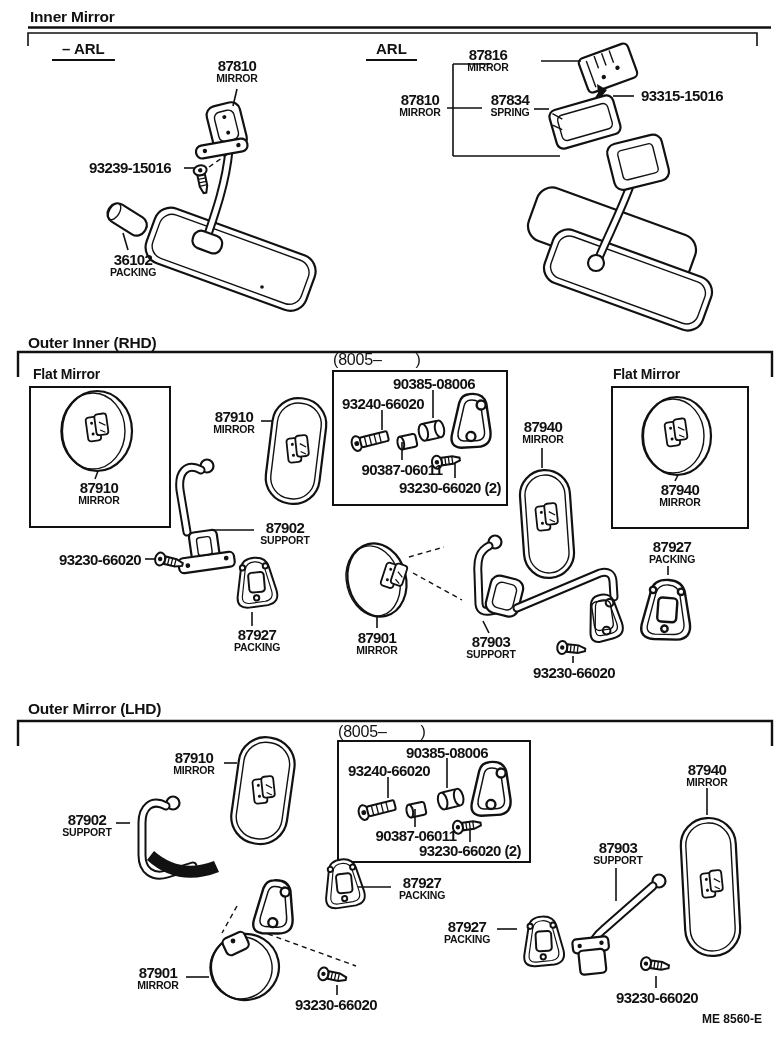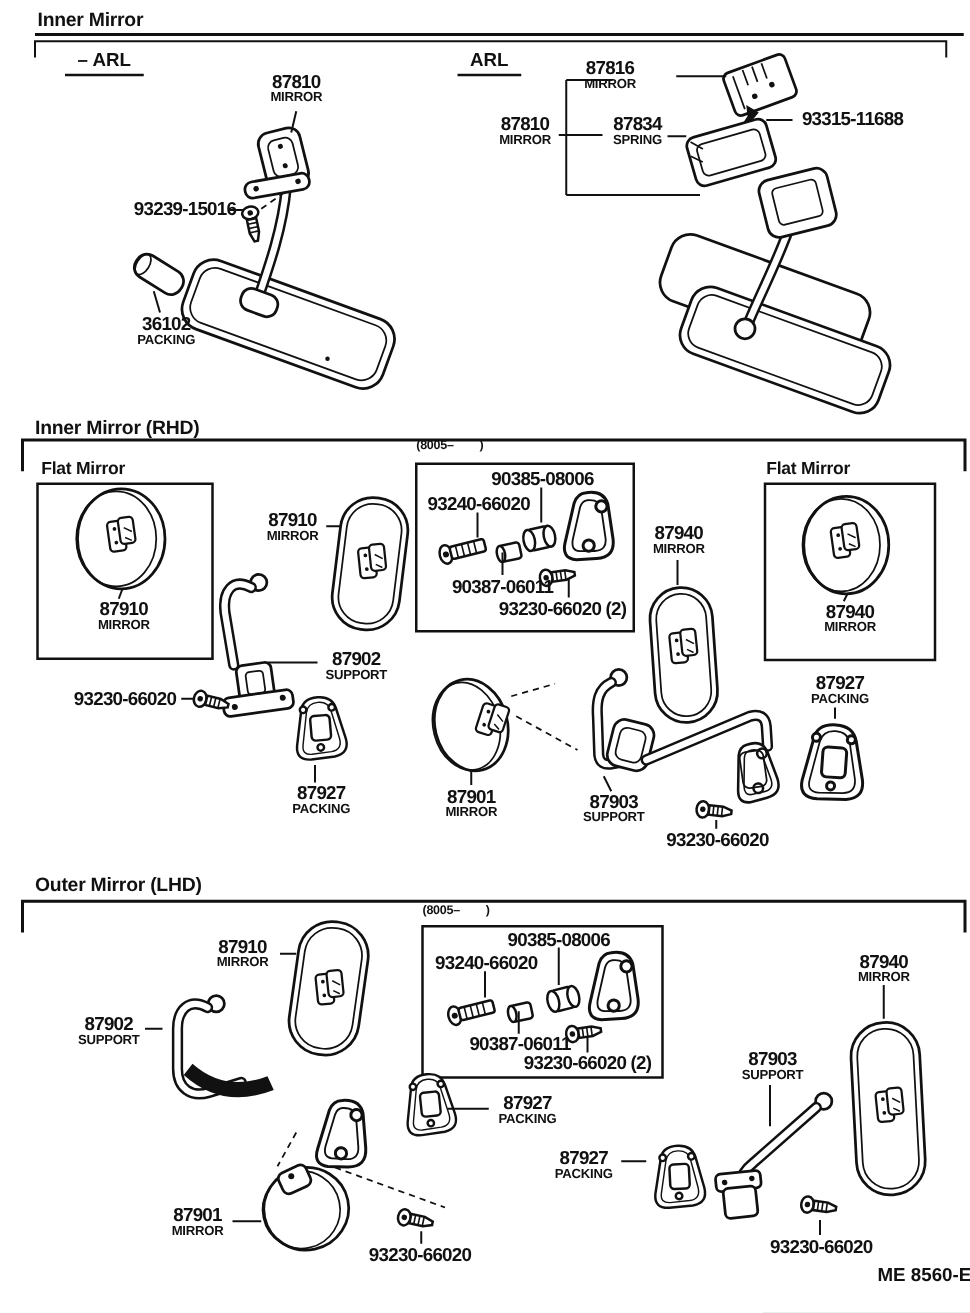--- a/index.html
+++ b/index.html
@@ -14,22 +14,22 @@
   .ln2{fill:none;stroke:#111;stroke-width:2.4}
   .lnd{fill:none;stroke:#111;stroke-width:1.4;stroke-dasharray:5 4}
   .to{fill:none;stroke:#111;stroke-width:9;stroke-linecap:round;stroke-linejoin:round}
   .ti{fill:none;stroke:#fff;stroke-width:5;stroke-linecap:round;stroke-linejoin:round}
   .lbl{position:absolute;font-weight:bold;line-height:1.02;text-align:center;transform:translateX(-50%)}
   .lbl .num{display:block;font-size:15px;letter-spacing:-0.6px;white-space:nowrap}
   .lbl .nm{display:block;font-size:10.5px;letter-spacing:-0.2px;white-space:nowrap}
   .sect-title{position:absolute;font-weight:bold;font-size:15.5px;letter-spacing:-0.2px;white-space:nowrap}
   .variant{position:absolute;font-weight:bold;font-size:15px;border-bottom:2.5px solid #111;padding:0 10px 2px;white-space:nowrap}
   .flatlbl{position:absolute;font-weight:bold;font-size:14px;letter-spacing:-0.2px;white-space:nowrap}
-  .cutin{position:absolute;font-weight:bold;font-size:10px;white-space:pre;letter-spacing:-0.2px}
-  .footer{position:absolute;font-weight:bold;font-size:15px;white-space:nowrap}
+  .cutin{position:absolute;font-weight:normal;font-size:16px;white-space:pre;letter-spacing:-0.2px}
+  .footer{position:absolute;font-weight:bold;font-size:12px;white-space:nowrap}
 </style>
 </head>
 <body>
 
 <div class="canvas">
 
 <svg class="art" width="776" height="1050" viewBox="0 0 776 1050">
   <defs>
     <g id="screwg" fill="#fff" stroke="#111" stroke-width="2">
       <ellipse cx="5" cy="7" rx="5" ry="6.5"></ellipse>
@@ -352,49 +352,49 @@
         </g>
     <path class="ln" d="M337,995 V985"></path>
     <g transform="translate(642,956) rotate(8)">
           <use href="#screwg"></use>
         </g>
     <path class="ln" d="M656,988 V976"></path>
   </g>
 </svg>
 
 <div class="sect-title" style="left:30px;top:8px">Inner Mirror</div>
-<div class="sect-title" style="left:28px;top:334px">Inner Mirror (RHD)</div>
+<div class="sect-title" style="left:28px;top:334px">Outer Inner (RHD)</div>
 <div class="sect-title" style="left:28px;top:700px">Outer Mirror (LHD)</div>
 
 <div class="variant" style="left:52px;top:40px">– ARL</div>
 <div class="variant" style="left:366px;top:40px">ARL</div>
 
 <div class="flatlbl" style="left:33px;top:366px">Flat Mirror</div>
 <div class="flatlbl" style="left:613px;top:366px">Flat Mirror</div>
 
 <div class="cutin" style="left:333px;top:351px">(8005–        )</div>
 <div class="cutin" style="left:338px;top:723px">(8005–        )</div>
 
 <div class="lbl" style="left:237px;top:58px">
   <span class="num">87810</span>
   <span class="nm">MIRROR</span>
     </div>
-<div class="lbl" style="left:148px;top:160px">
+<div class="lbl" style="left:130px;top:160px">
   <span class="num">93239-15016</span>
     </div>
 <div class="lbl" style="left:133px;top:252px">
   <span class="num">36102</span>
   <span class="nm">PACKING</span>
     </div>
 <div class="lbl" style="left:488px;top:47px">
   <span class="num">87816</span>
   <span class="nm">MIRROR</span>
     </div>
 <div class="lbl" style="left:682px;top:88px">
-  <span class="num">93315-11688</span>
+  <span class="num">93315-15016</span>
     </div>
 <div class="lbl" style="left:420px;top:92px">
   <span class="num">87810</span>
   <span class="nm">MIRROR</span>
     </div>
 <div class="lbl" style="left:510px;top:92px">
   <span class="num">87834</span>
   <span class="nm">SPRING</span>
     </div>
 

